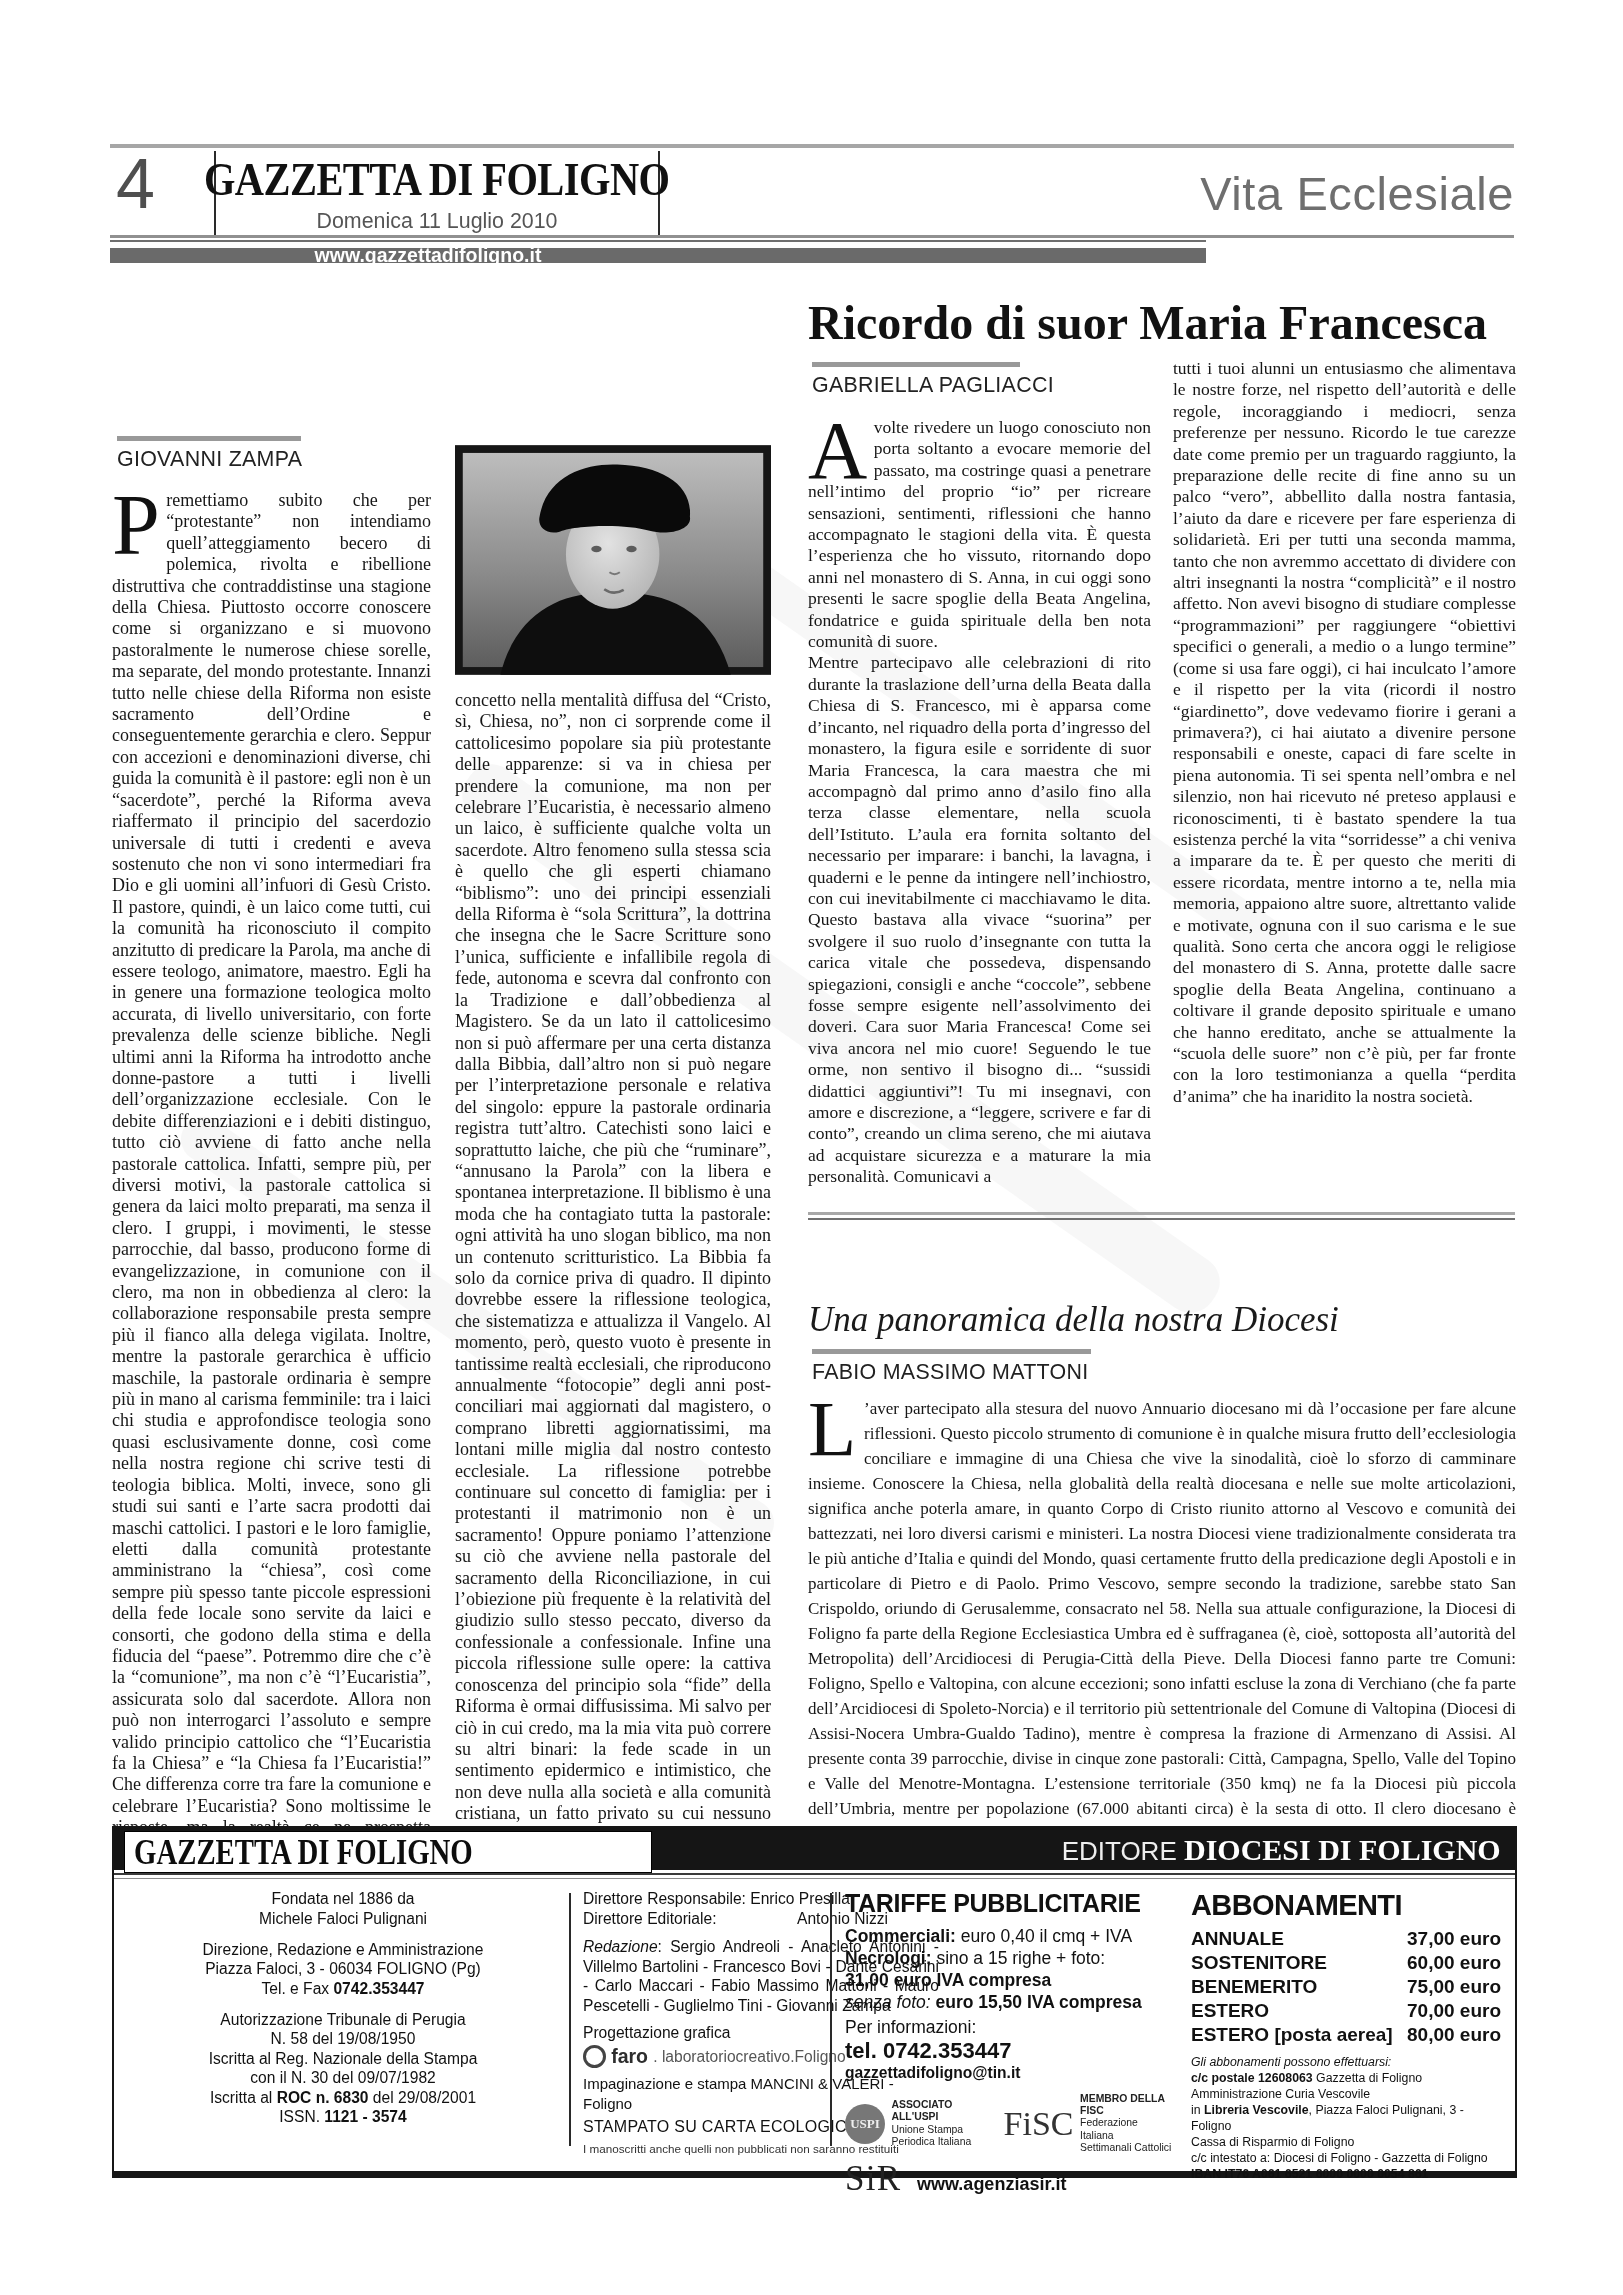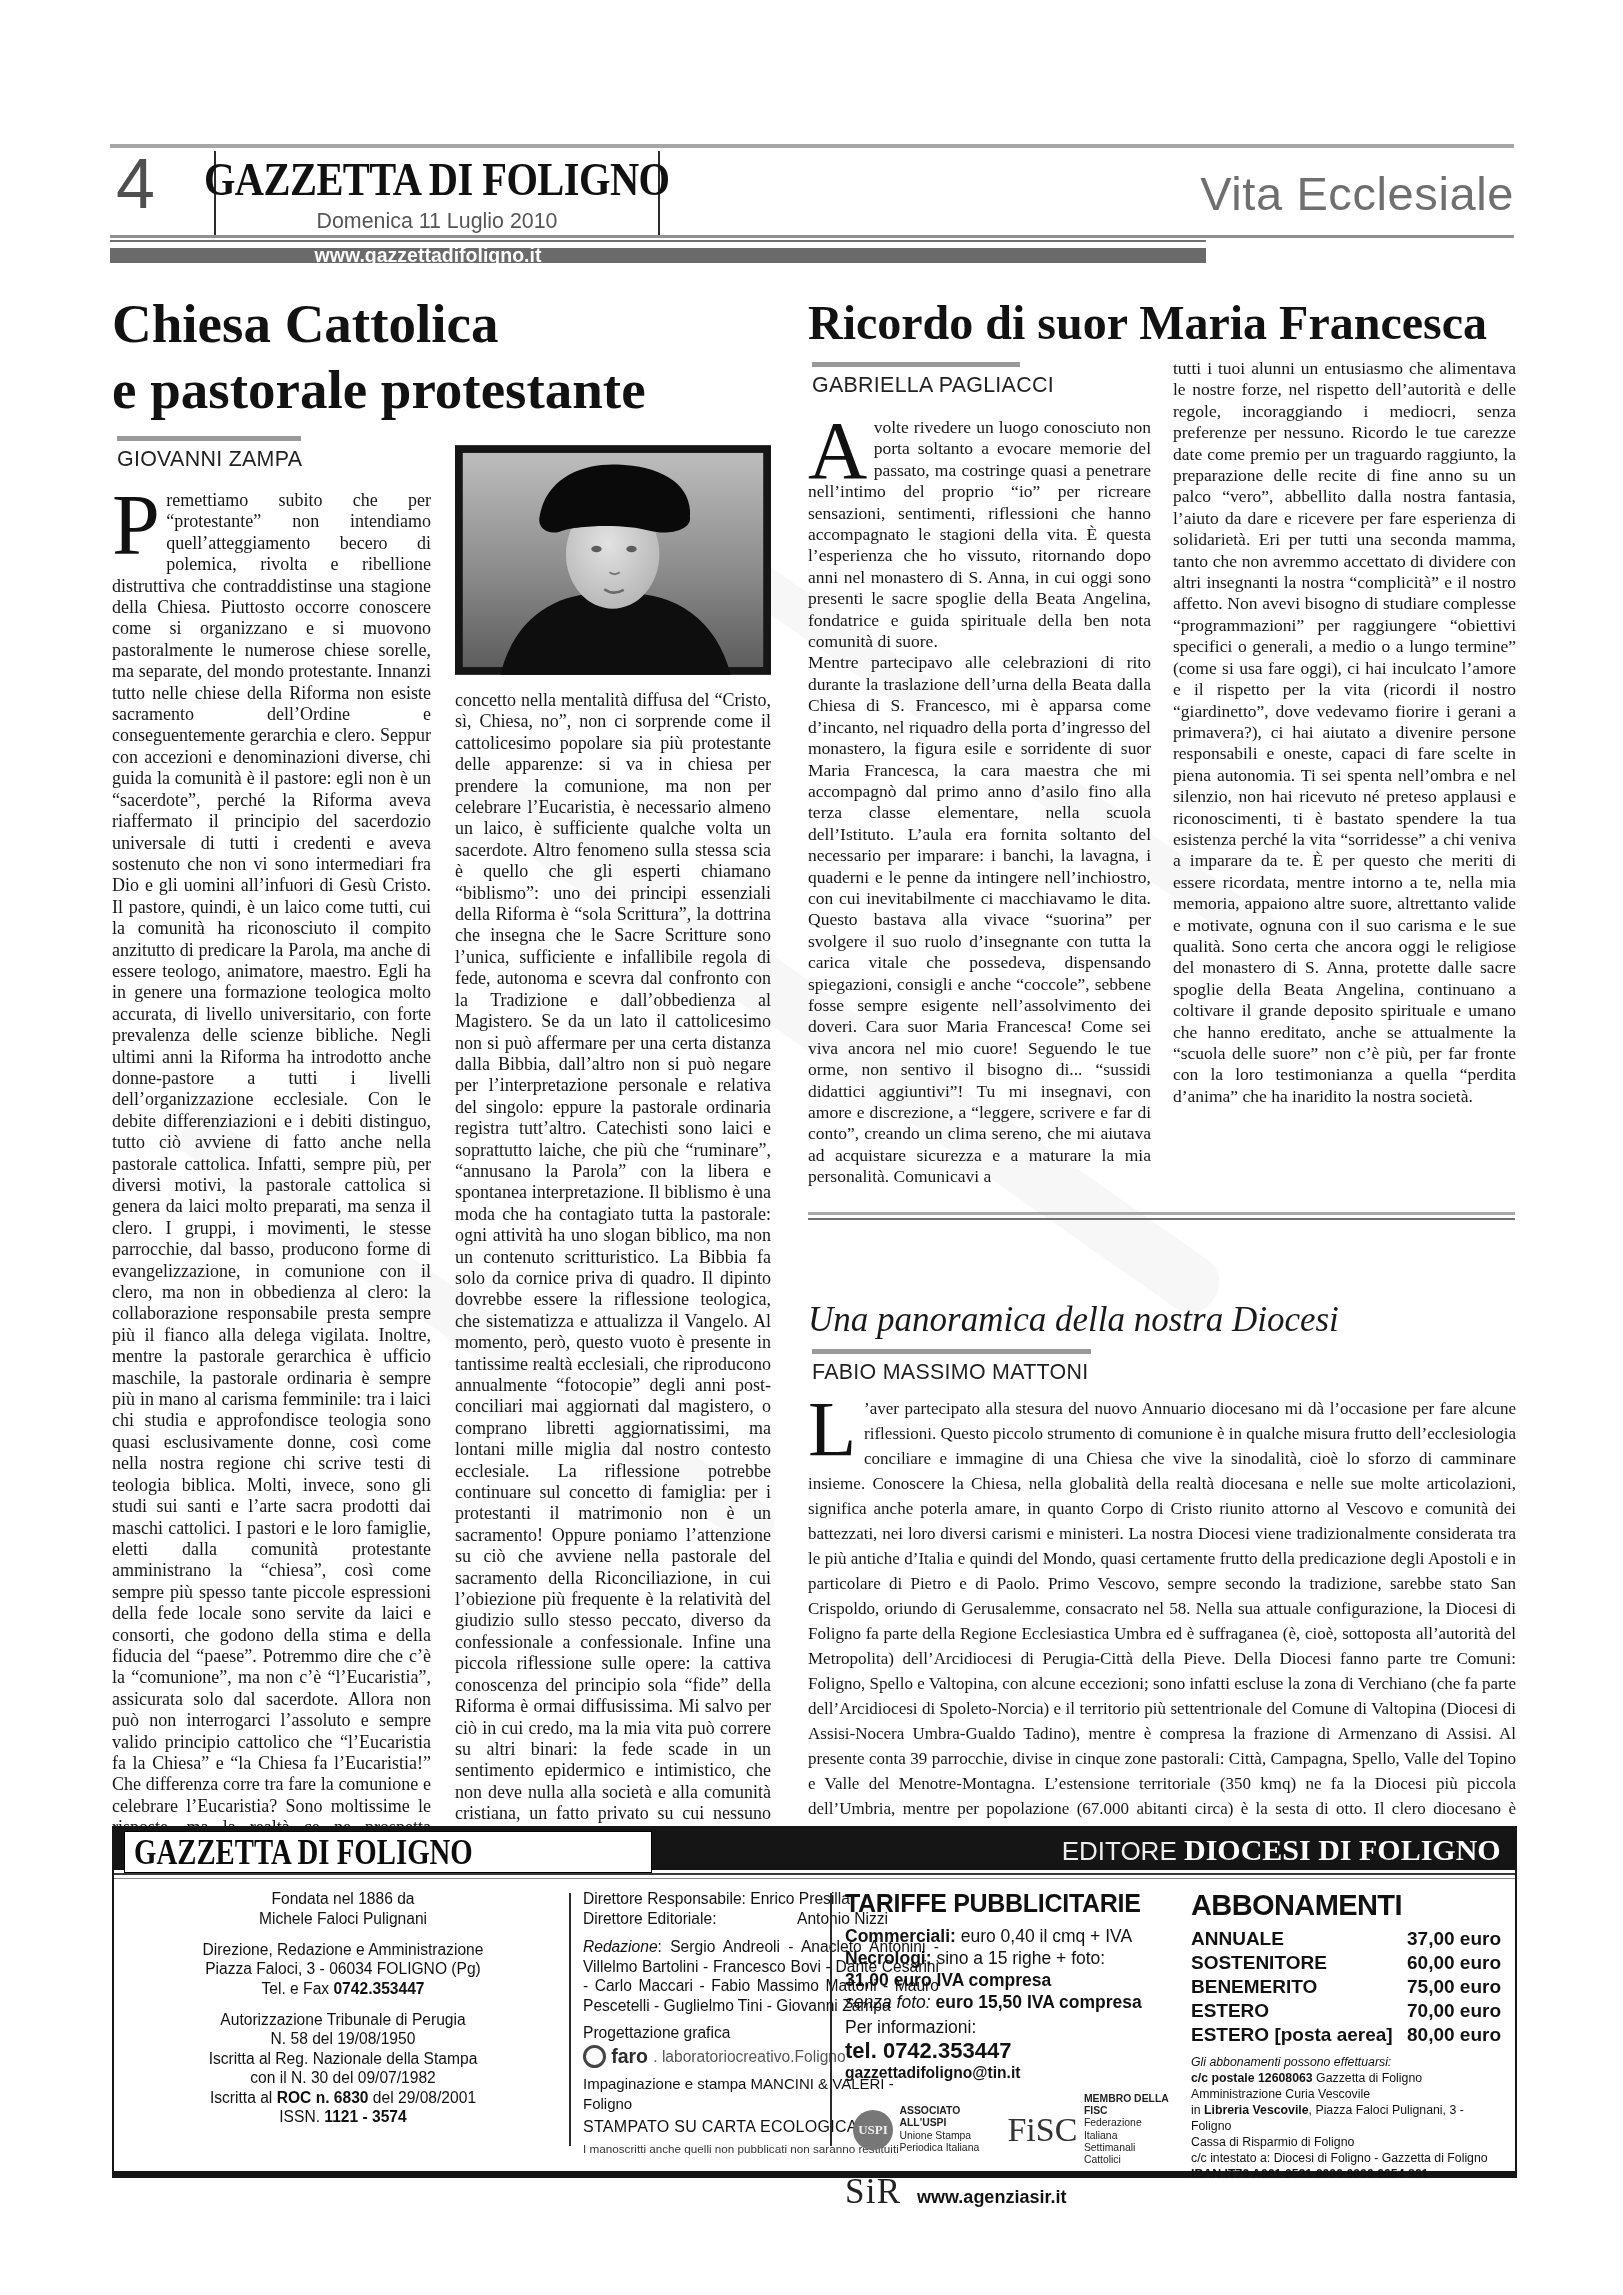--- a/index.html
+++ b/index.html
@@ -60,21 +60,21 @@
   .f-tariffe{position:absolute;left:731px;top:61px;width:328px;color:#111;}
   .f-tariffe .hd{font-size:25px;font-weight:700;margin-bottom:6.5px;letter-spacing:-0.3px;}
   .f-tariffe .ln{font-size:17.5px;line-height:22px;}
   .f-abbo{position:absolute;left:1077px;top:61px;width:310px;color:#111;}
   .f-abbo .hd{font-size:29px;font-weight:700;text-align:left;letter-spacing:-0.6px;margin-bottom:5.2px;}
   .f-abbo .row{display:flex;justify-content:space-between;font-weight:700;font-size:19px;line-height:24px;}
   .f-abbo .notes{margin-top:6.5px;font-size:12.3px;line-height:16px;}
   .logos-row{display:flex;gap:17px;margin-top:10.4px;align-items:center;}
   .logo-circ{width:40px;height:40px;border-radius:50%;background:#777;color:#eee;display:flex;
         align-items:center;justify-content:center;font-weight:700;font-size:13px;flex:0 0 auto;
-        font-family:"Liberation Serif",serif;margin-left:8px;}
+        font-family:"Liberation Serif",serif;}
   .logo-txt{font-size:10.4px;line-height:12.3px;color:#222;}
   .fisc-gly{font-family:"Liberation Serif",serif;font-size:34px;color:#333;flex:0 0 auto;line-height:1;}
   .sir-row{display:flex;align-items:baseline;gap:15.6px;margin-top:5.2px;}
   .sir-gly{font-family:"Liberation Serif",serif;font-size:35px;color:#222;letter-spacing:1.3px;text-align:right;}
   .sir-url{font-weight:700;font-size:18px;color:#111;}
   .b{font-weight:700;} .i{font-style:italic;} .sm{font-size:11.7px;color:#333;}
   .faro-line{display:flex;align-items:center;gap:5.2px;margin-top:2.6px;}
   .faro-dot{width:17px;height:17px;border-radius:50%;border:3.2px solid #444;display:inline-block;flex:0 0 auto;}
   .faro-name{font-weight:700;font-size:19.5px;color:#2d2d2d;}
   .faro-rest{font-size:15.6px;color:#555;}
@@ -94,24 +94,20 @@
     <span class="masthead-title">GAZZETTA DI FOLIGNO</span>
     <span class="masthead-date">Domenica 11 Luglio 2010</span>
   </div>
   <div class="section-title">Vita Ecclesiale</div>
   <div class="rule" style="left:110px;top:235px;width:1404px;height:2.6px;background:#909090;"></div>
   <div class="rule" style="left:110px;top:240px;width:1096px;height:1.9px;background:#6f6f6f;"></div>
   <div class="url-bar">
     <span>www.gazzettadifoligno.it</span>
   </div>
 
-  <div class="headline" style="left:112px;top:291px;width:688px;font-size:55px;line-height:66px;">
-    <div>Chiesa Cattolica</div>
-    <div>e pastorale protestante</div>
-  </div>
   <div class="author-rule" style="left:117px;top:436px;width:184px;"></div>
   <div class="author" style="left:117px;top:447px;">GIOVANNI ZAMPA</div>
 
   <div class="bodycol" style="left:112px;top:490px;width:319px;">
     <p><span class="dropcap dc-left">P</span><span>remettiamo subito che per “protestante” non intendiamo quell’atteggiamento becero di polemica, rivolta e ribellione distruttiva che contraddistinse una stagione della Chiesa. Piuttosto occorre conoscere come si organizzano e si muovono pastoralmente le numerose chiese sorelle, ma separate, del mondo protestante. Innanzi tutto nelle chiese della Riforma non esiste sacramento dell’Ordine e conseguentemente gerarchia e clero. Seppur con accezioni e denominazioni diverse, chi guida la comunità è il pastore: egli non è un “sacerdote”, perché la Riforma aveva riaffermato il principio del sacerdozio universale di tutti i credenti e aveva sostenuto che non vi sono intermediari fra Dio e gli uomini all’infuori di Gesù Cristo. Il pastore, quindi, è un laico come tutti, cui la comunità ha riconosciuto il compito anzitutto di predicare la Parola, ma anche di essere teologo, animatore, maestro. Egli ha in genere una formazione teologica molto accurata, di livello universitario, con forte prevalenza delle scienze bibliche. Negli ultimi anni la Riforma ha introdotto anche donne-pastore a tutti i livelli dell’organizzazione ecclesiale. Con le debite differenziazioni e i debiti distinguo, tutto ciò avviene di fatto anche nella pastorale cattolica. Infatti, sempre più, per diversi motivi, la pastorale cattolica si genera da laici molto preparati, ma senza il clero. I gruppi, i movimenti, le stesse parrocchie, dal basso, producono forme di evangelizzazione, in comunione con il clero, ma non in obbedienza al clero: la collaborazione responsabile presta sempre più il fianco alla delega vigilata. Inoltre, mentre la pastorale gerarchica è ufficio maschile, la pastorale ordinaria è sempre più in mano al carisma femminile: tra i laici chi studia e approfondisce teologia sono quasi esclusivamente donne, così come nella nostra regione chi scrive testi di teologia biblica. Molti, invece, sono gli studi sui santi e l’arte sacra prodotti dai maschi cattolici. I pastori e le loro famiglie, eletti dalla comunità protestante amministrano la “chiesa”, così come sempre più spesso tante piccole espressioni della fede locale sono servite da laici e consorti, che godono della stima e della fiducia del “paese”. Potremmo dire che c’è la “comunione”, ma non c’è “l’Eucaristia”, assicurata solo dal sacerdote. Allora non può non interrogarci l’assoluto e sempre valido principio cattolico che “l’Eucaristia fa la Chiesa” e “la Chiesa fa l’Eucaristia!” Che differenza corre tra fare la comunione e celebrare l’Eucaristia? Sono moltissime le risposte, ma la realtà ce ne prospetta sicuramente almeno una: per distribuire la comunione è sufficiente un laico, per celebrare l’Eucaristia è necessario un sacerdote. Se contestualizziamo questo</span></p>
   </div>
 
   <svg class="abs" style="left:455px;top:445px;" width="316" height="230" viewBox="0 0 487 354">
     <defs>
       <linearGradient id="pg" x1="0" y1="0" x2="0" y2="1">

